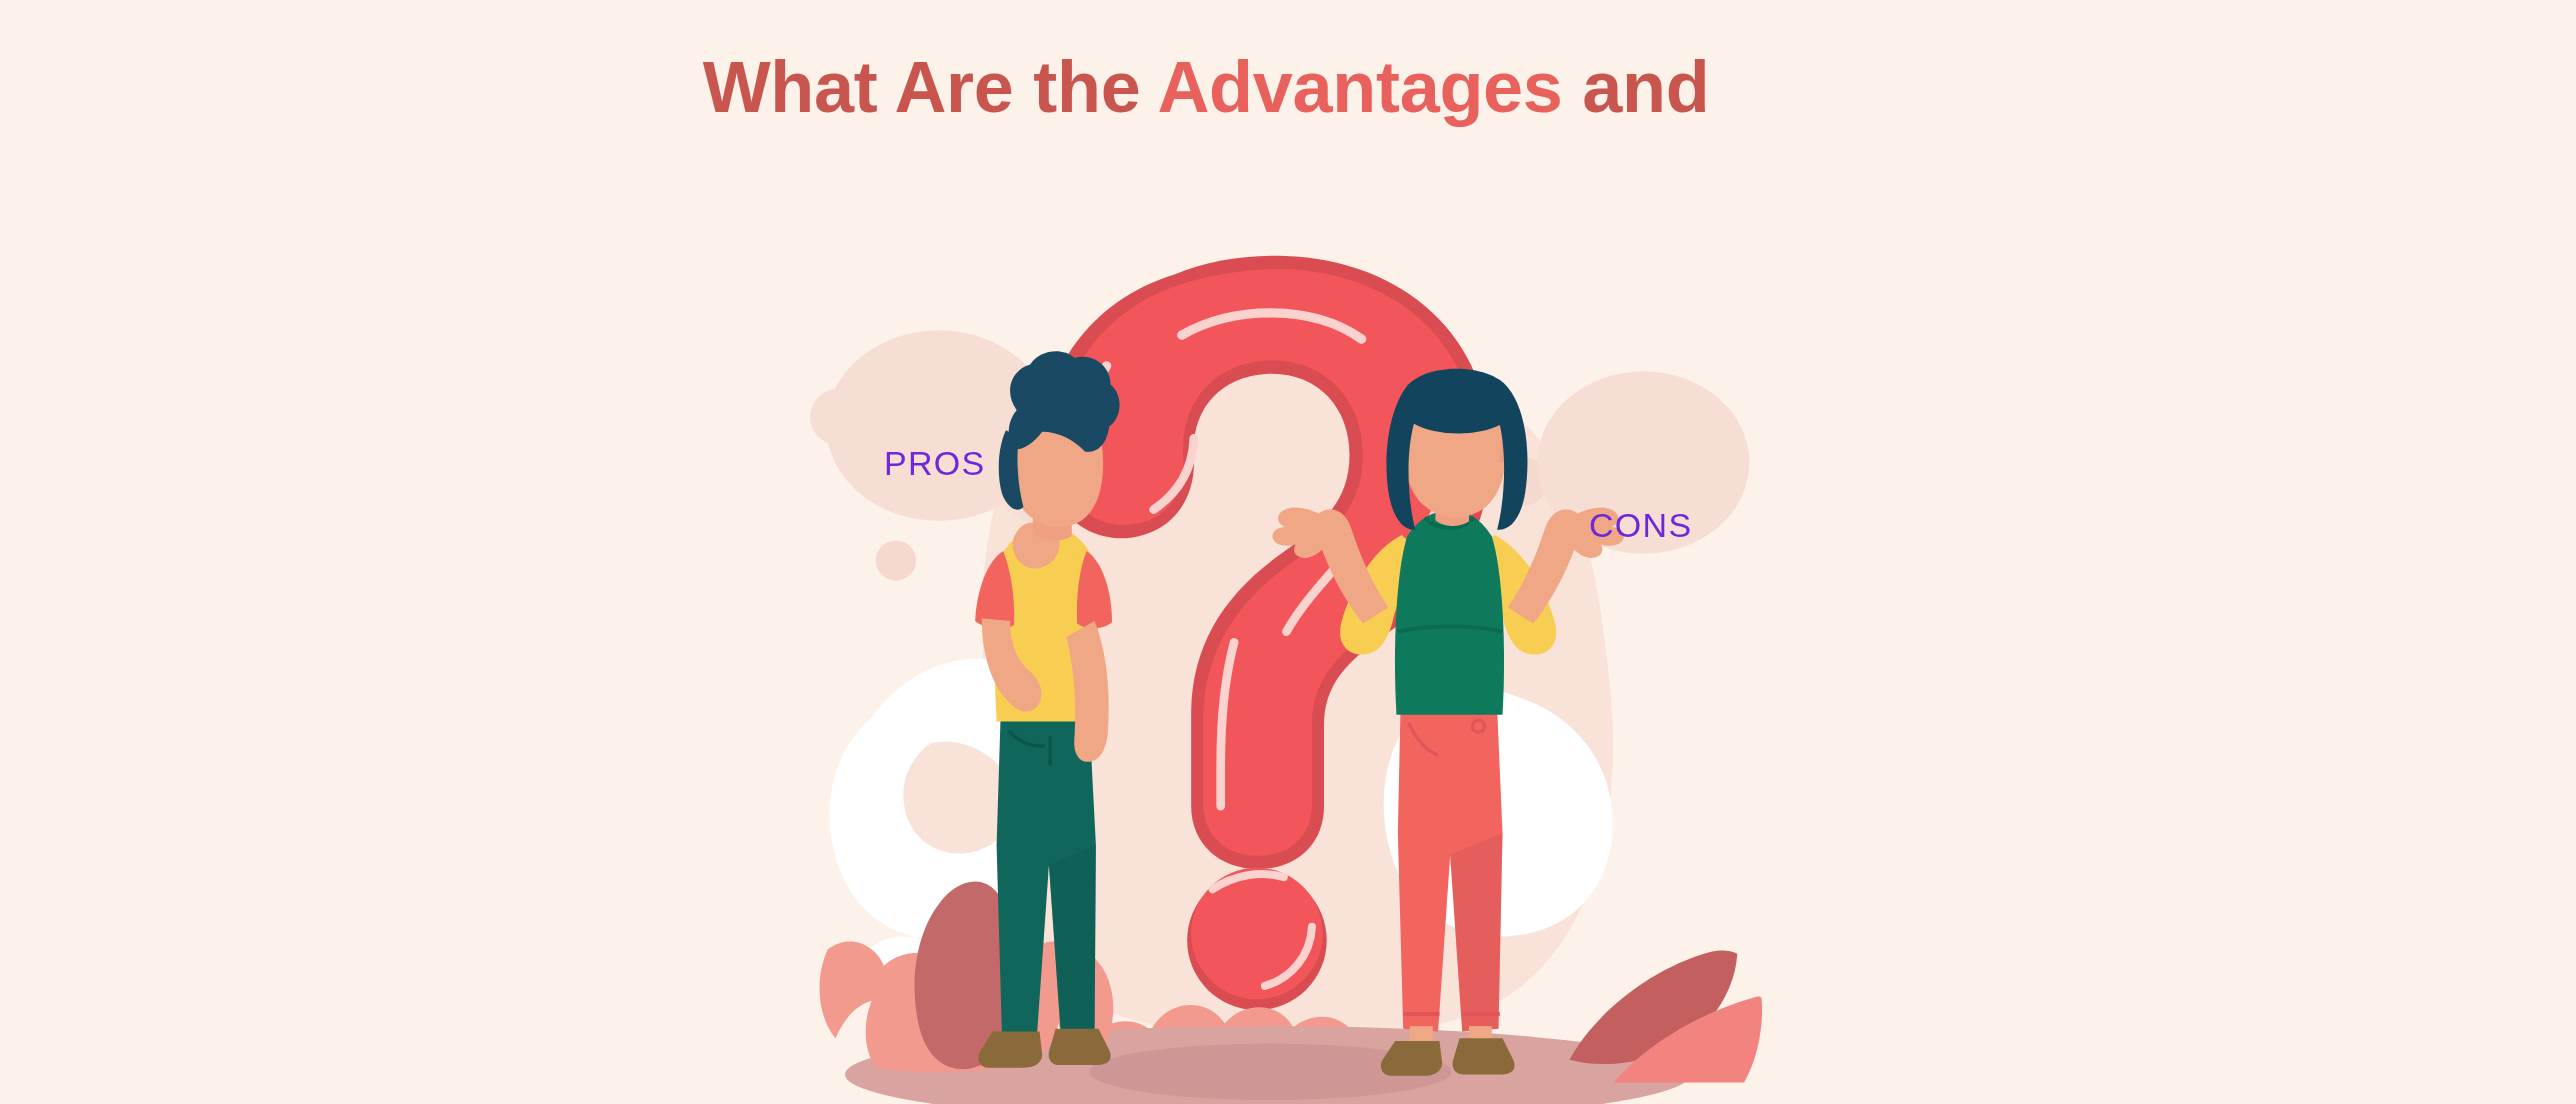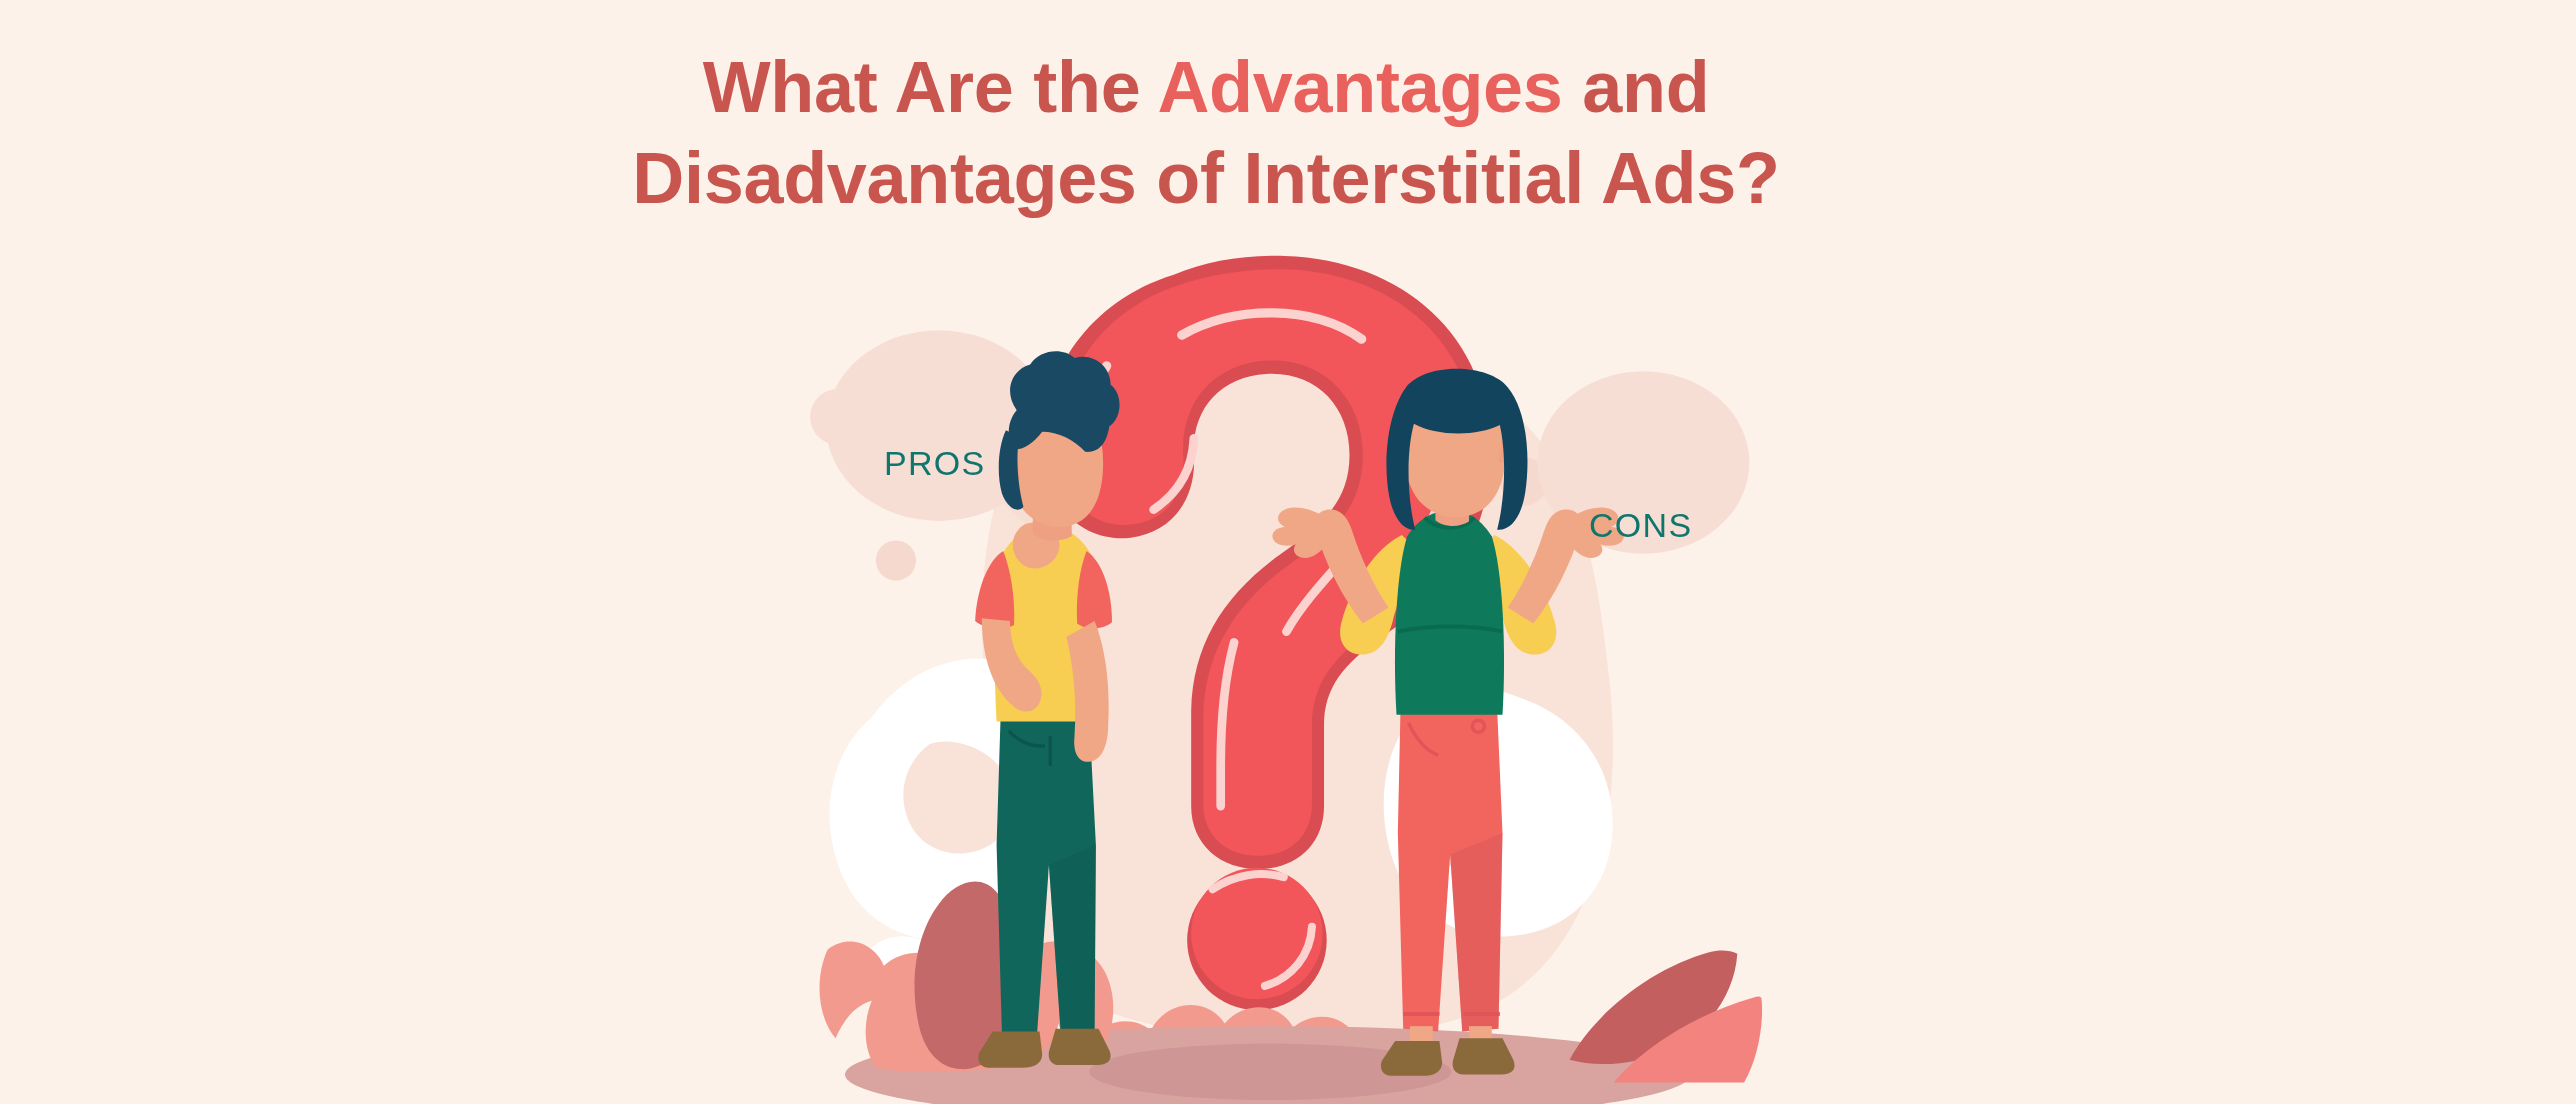--- a/index.html
+++ b/index.html
@@ -35,35 +35,34 @@
     width:1047px;height:883px;
   }
   .illus svg{display:block;width:100%;height:100%;}
 
   
   .bubble-label{
     position:absolute;
     font-size:34px;
     font-weight:normal;
     letter-spacing:1.3px;
-    color:#0f766e;
+    color:#6d28d9;
     z-index:30;
     white-space:nowrap;
   }
   #pros-label{left:884px;top:444px;}
   #cons-label{left:1589px;top:480px;margin-top:26px;}
 </style>
 </head>
 <body>
 
 <div class="stage">
 
   <div class="title-wrap">
     <span class="title-line"><span>What Are the </span><span class="hl">Advantages</span><span> and</span></span>
-    <span class="title-line hl">Disadvantages of Interstitial Ads?</span>
   </div>
 
   <div class="illus">
     <svg viewBox="0 0 1560 1316" xmlns="http://www.w3.org/2000/svg">
 
       <g>
 
         <path fill="#F9E3D9" d="M430 250 C 330 330, 300 520, 320 700 C 340 900, 330 1060, 430 1140
              C 560 1240, 940 1250, 1090 1160 C 1230 1075, 1270 880, 1250 690
              C 1230 500, 1200 330, 1060 255 C 900 170, 560 160, 430 250 Z"></path>

